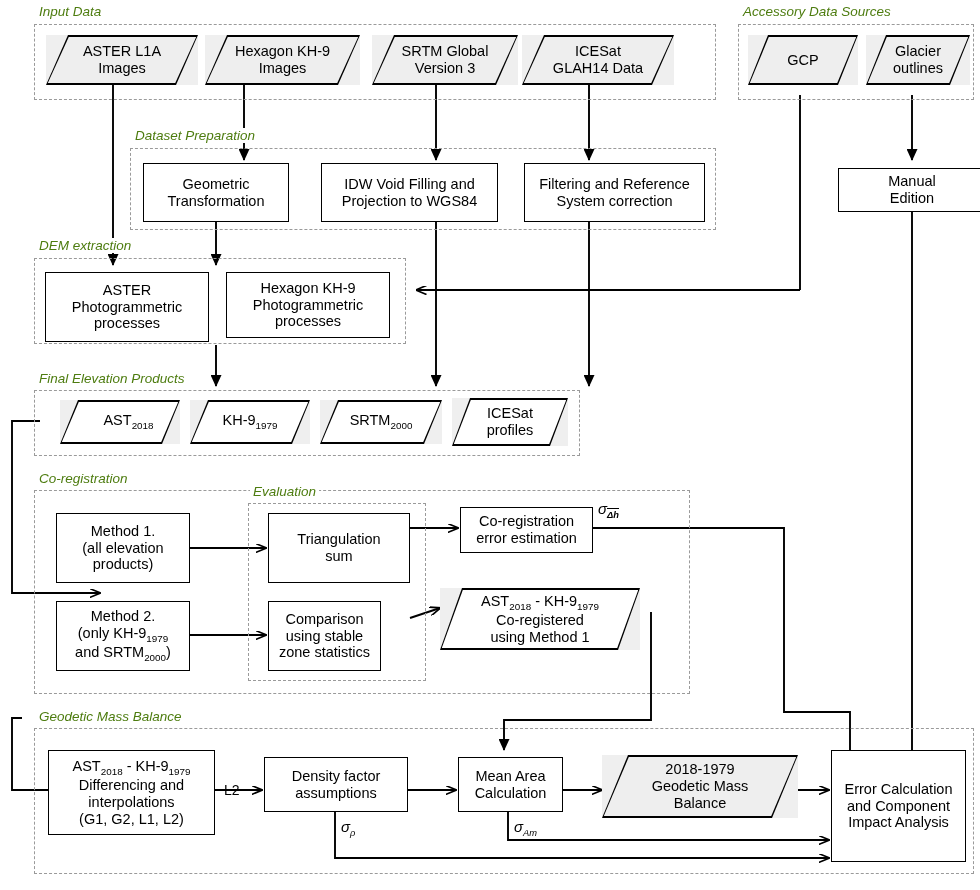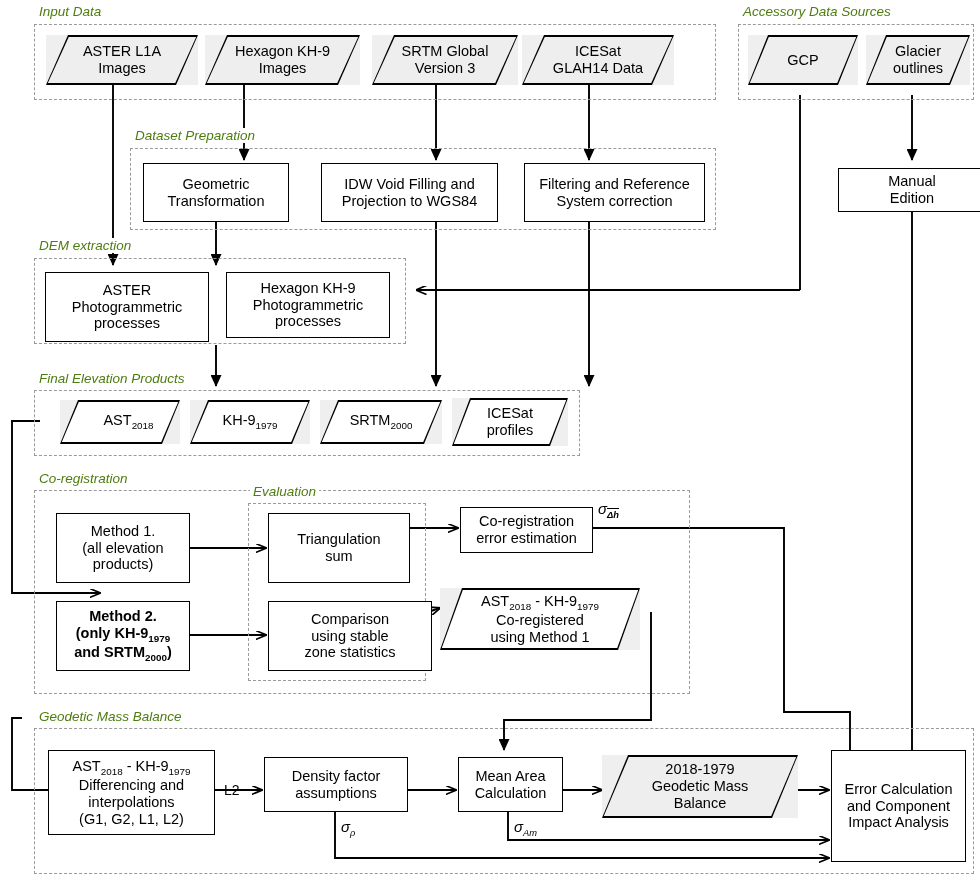--- a/index.html
+++ b/index.html
@@ -223,35 +223,35 @@
       <span class="fill"></span>
     <span class="t"><span>ICESat</span><br><span>profiles</span></span>
   </div>
 
   <div class="node box" style="left:56px;top:513px;width:134px;height:70px;">
     <span class="t">
       <span>Method 1.</span><br><span>(all elevation</span><br><span>products)</span>
     </span>
   </div>
 
-  <div class="node box" style="left:56px;top:601px;width:134px;height:70px;font-weight:bold;">
+  <div class="node box" style="left:56px;top:601px;width:134px;height:70px;">
     <span class="t">
       <span>Method 2.</span><br>
       <span>(only KH-9</span><sub>1979</sub><br>
       <span>and SRTM</span><sub>2000</sub><span>)</span>
     </span>
   </div>
 
   <div class="node box" style="left:268px;top:513px;width:142px;height:70px;">
     <span class="t">
       <span>Triangulation</span><br><span>sum</span>
     </span>
   </div>
 
-  <div class="node box" style="left:268px;top:601px;width:164px;height:70px;">
+  <div class="node box" style="left:268px;top:601px;width:113px;height:70px;">
     <span class="t">
       <span>Comparison</span><br><span>using stable</span><br><span>zone statistics</span>
     </span>
   </div>
 
   <div class="node box" style="left:460px;top:507px;width:133px;height:46px;">
     <span class="t">
       <span>Co-registration</span><br><span>error estimation</span>
     </span>
   </div>

